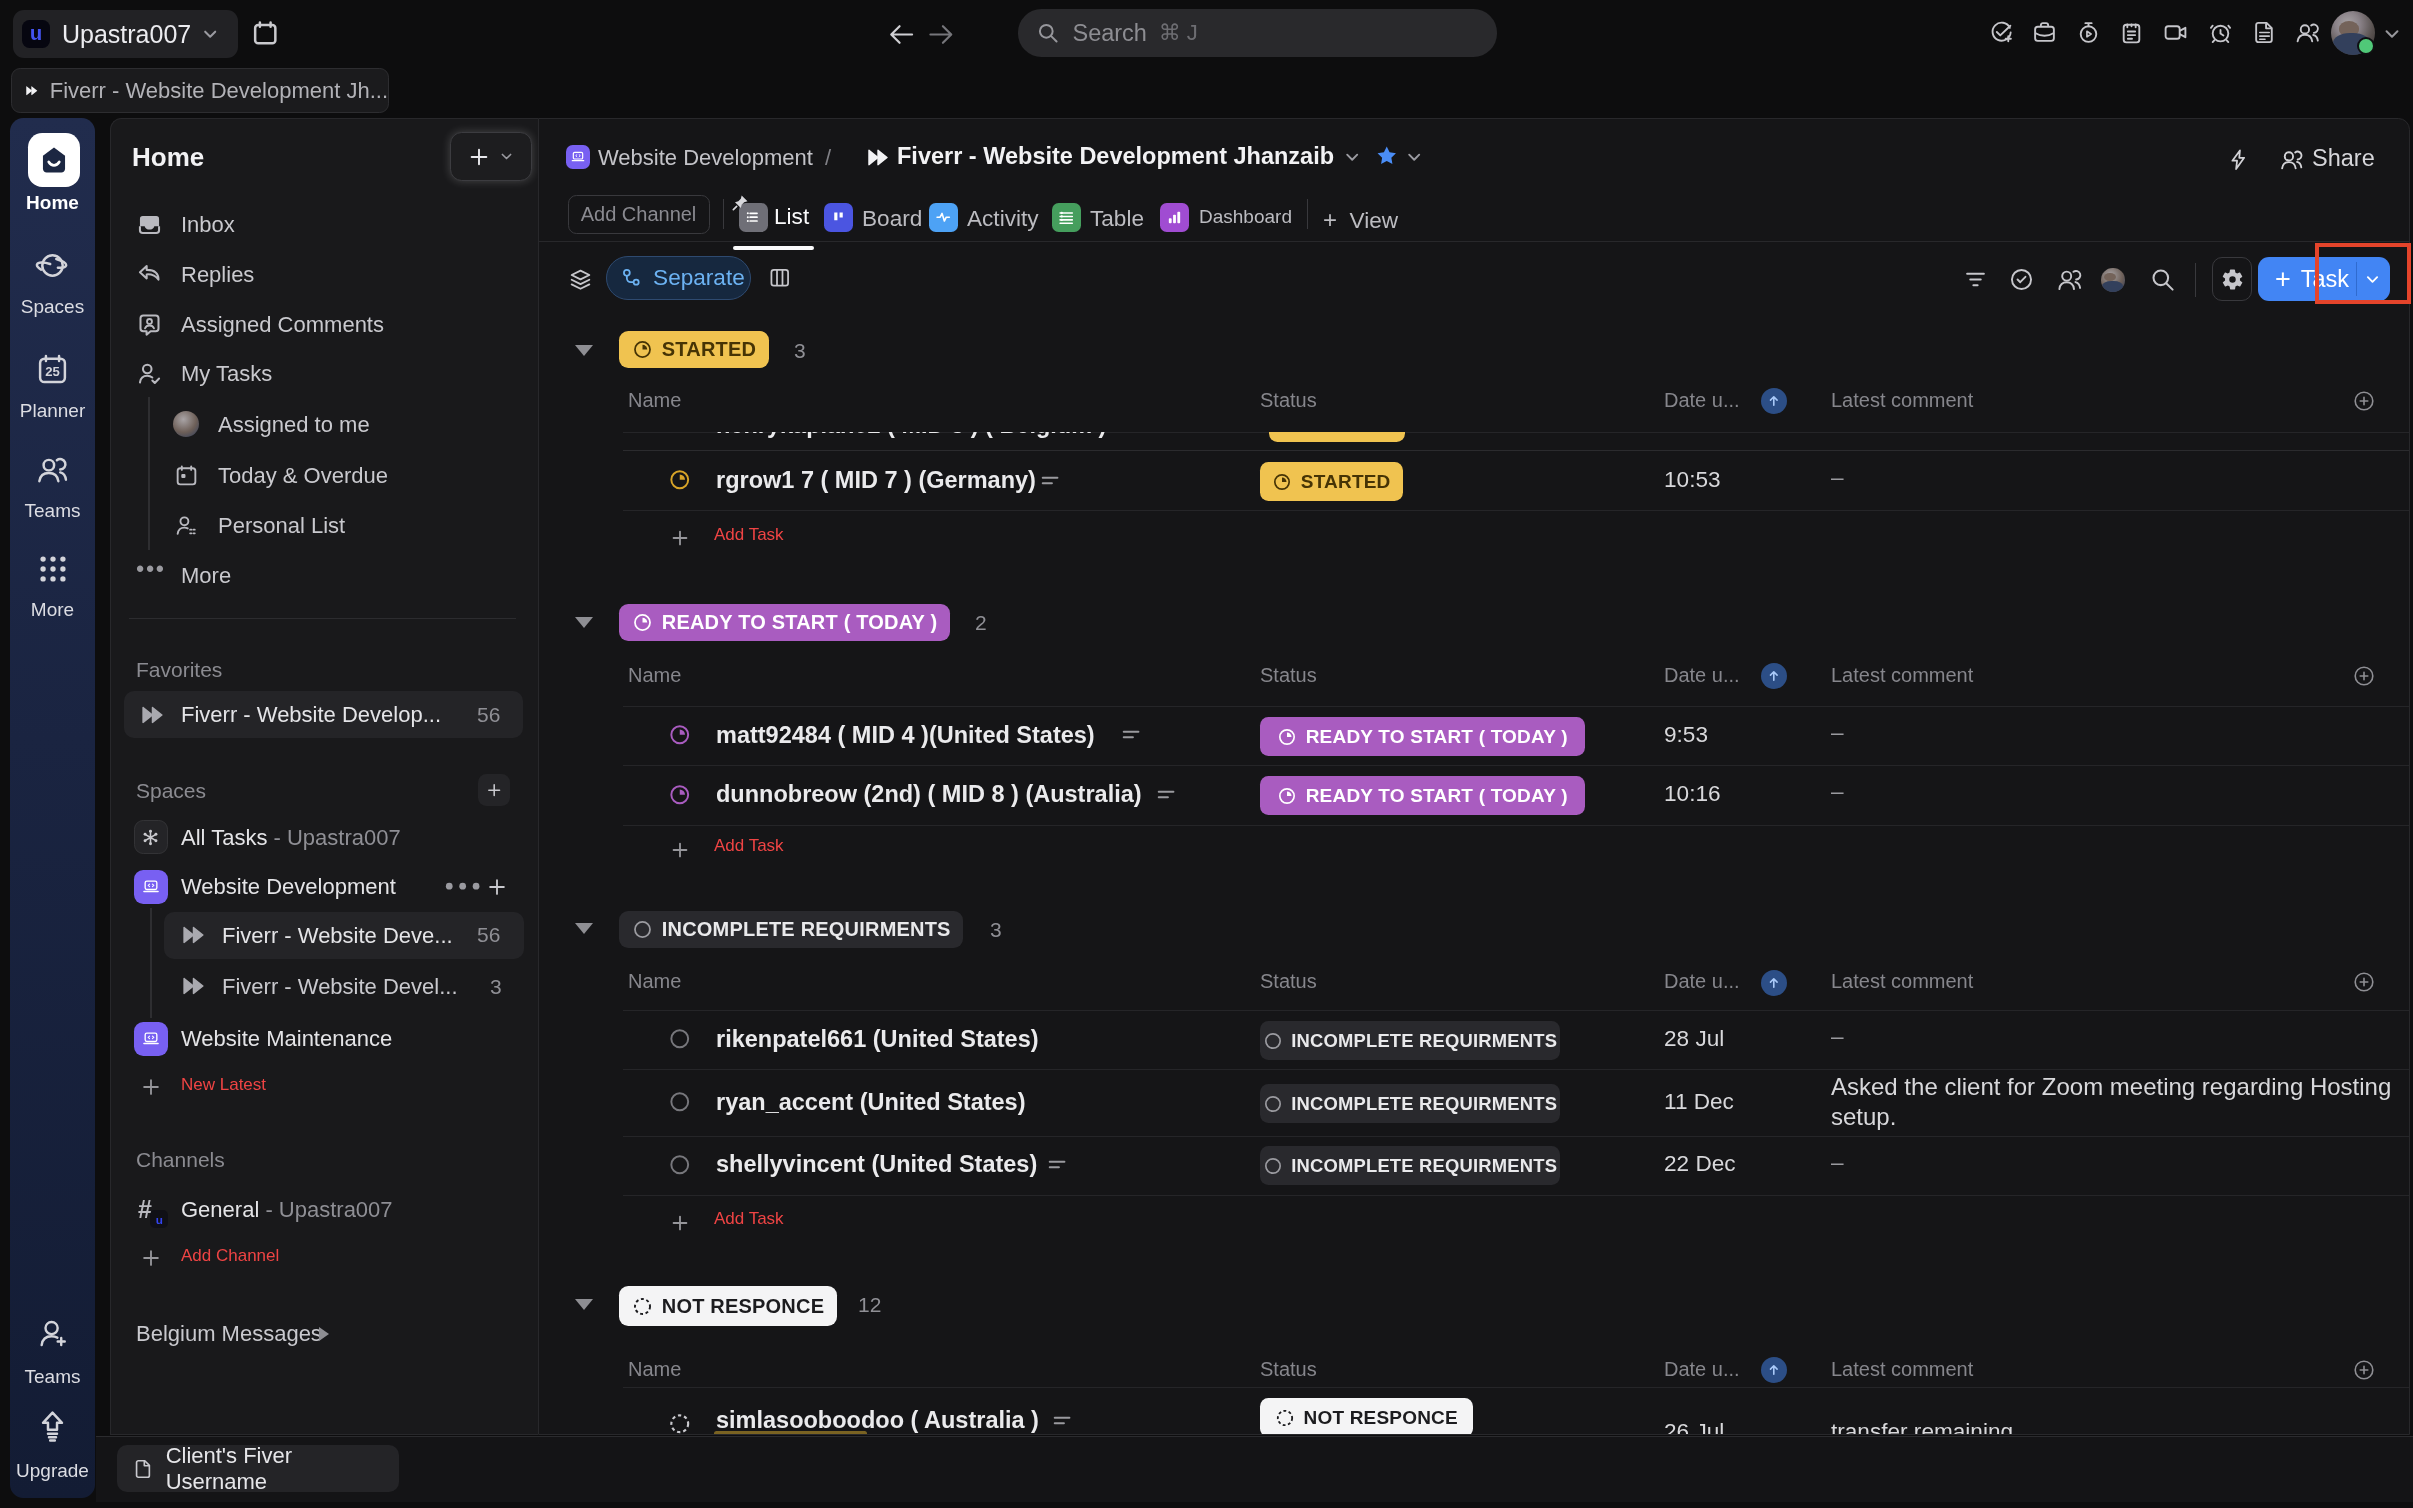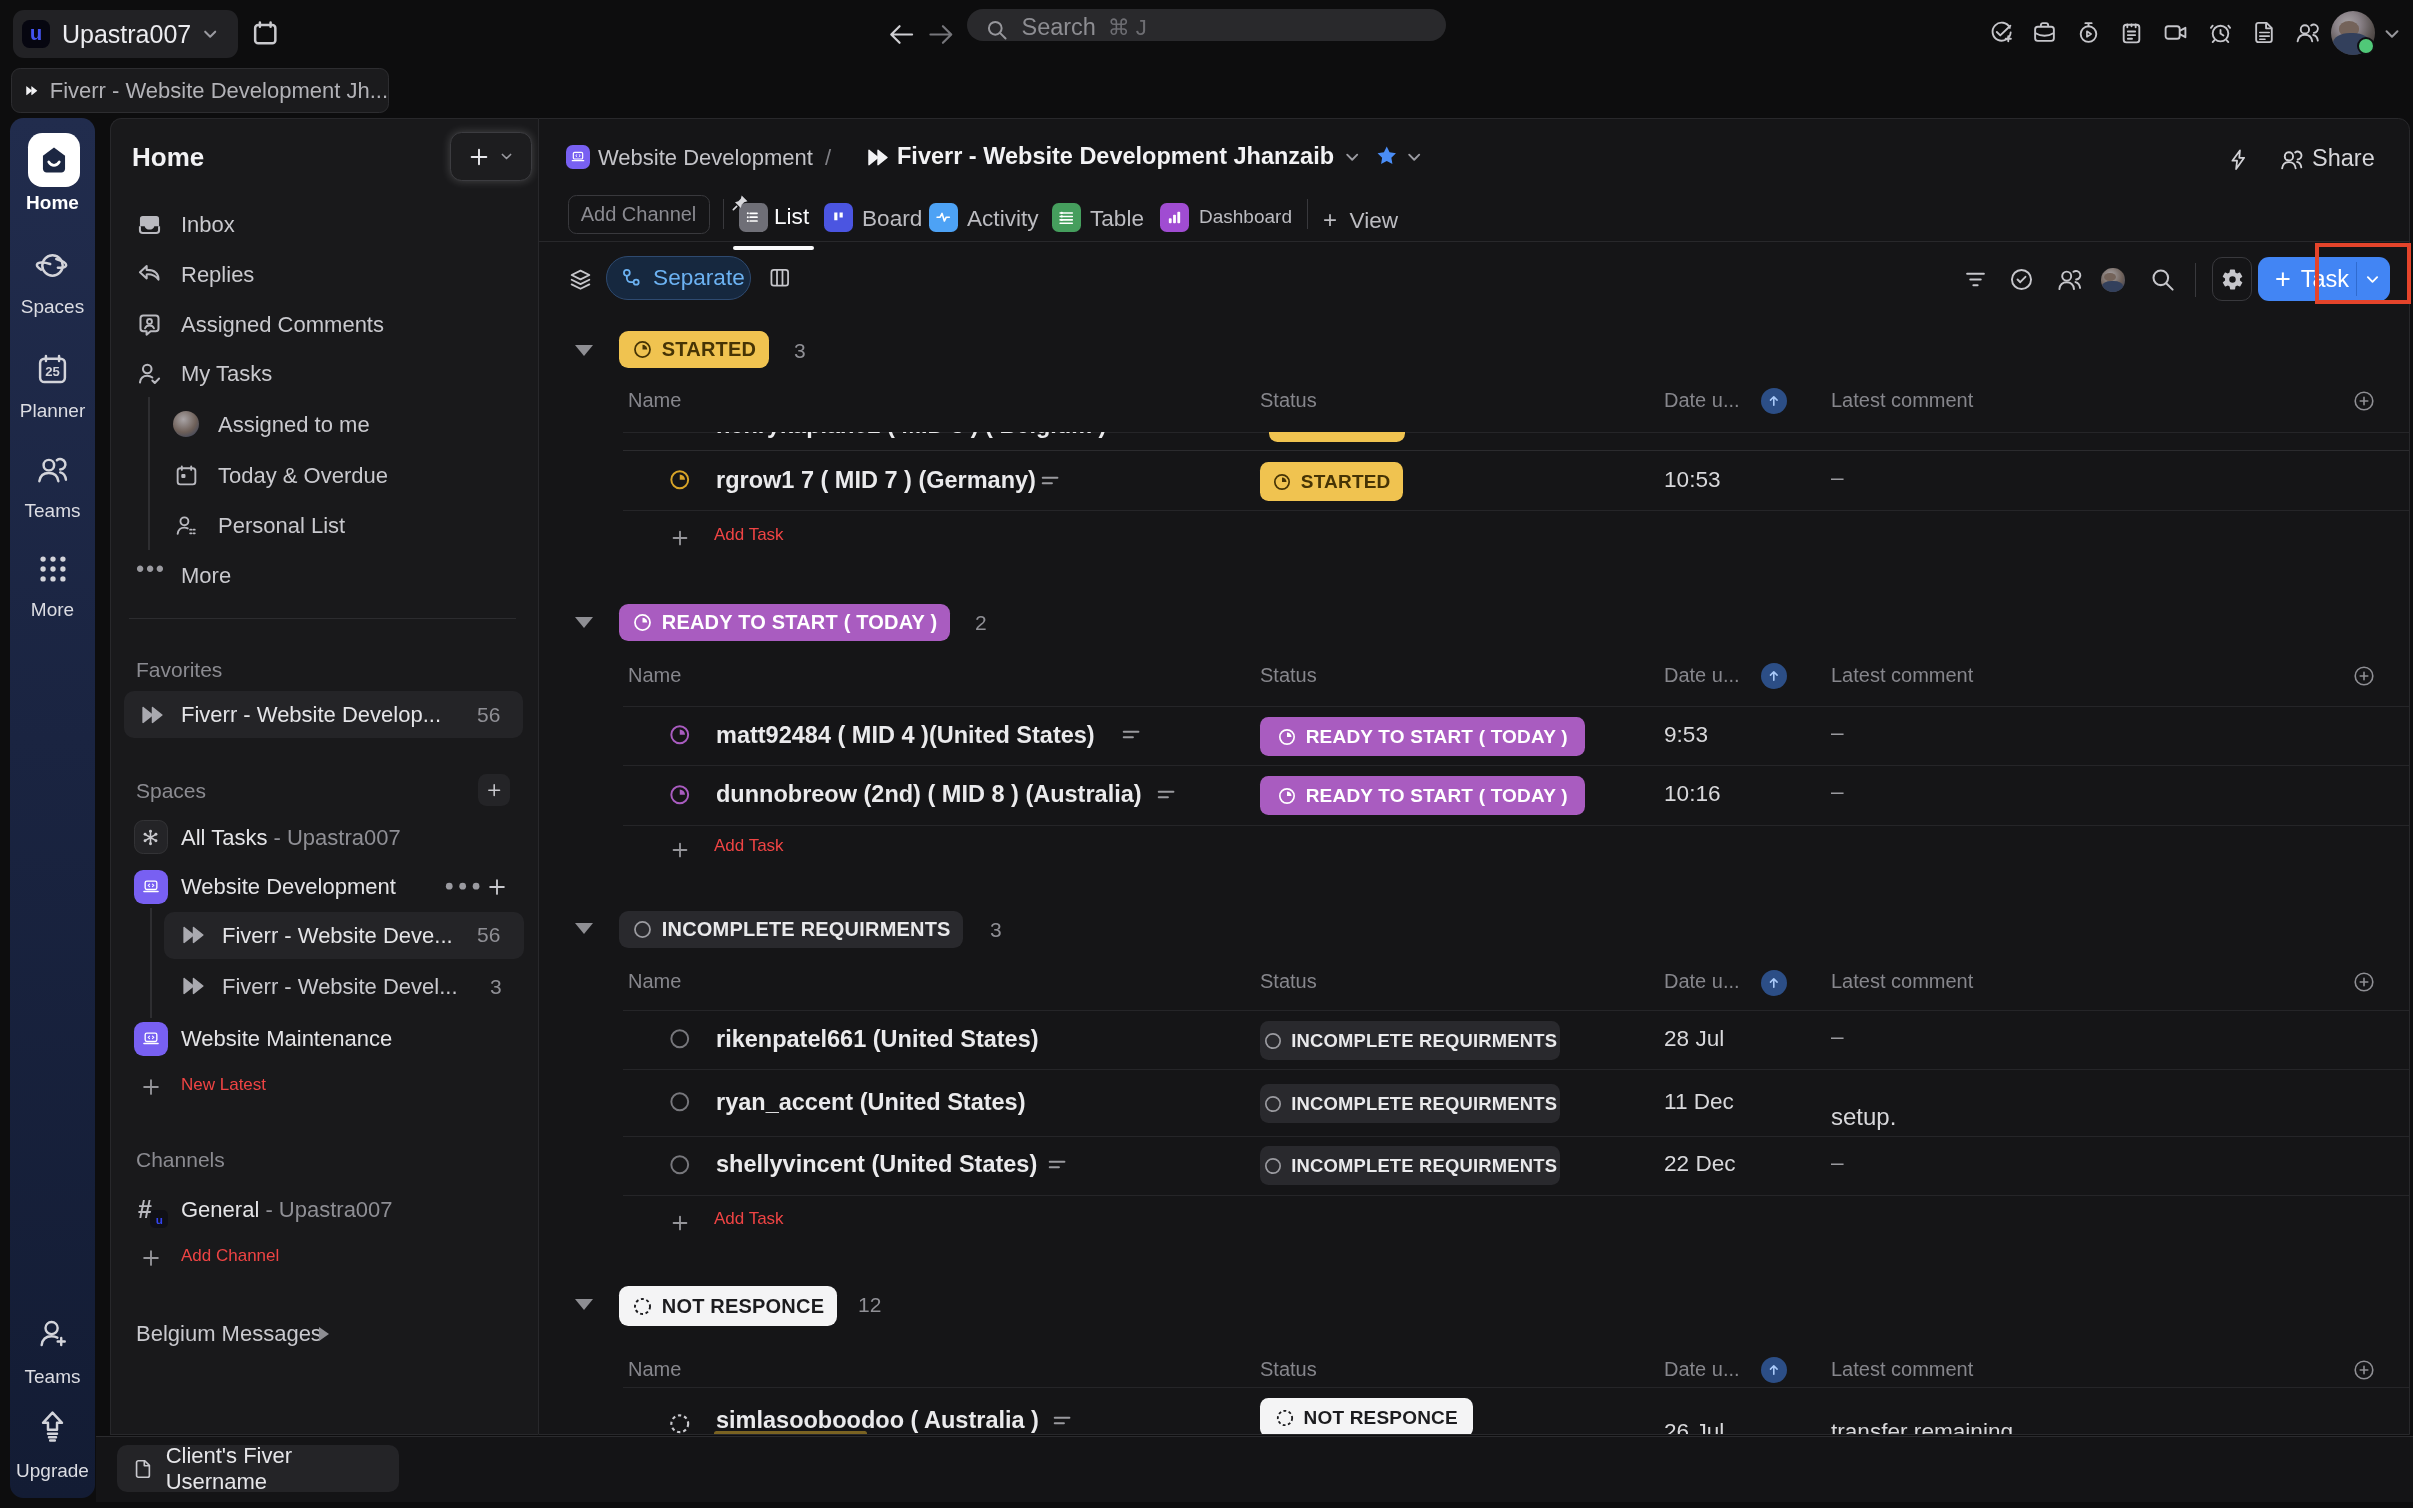--- a/index.html
+++ b/index.html
@@ -36,21 +36,21 @@
     <path d="M7.5 3v3.6M16.5 3v3.6" stroke="#c9c9cd" stroke-width="2.1" stroke-linecap="round"></path>
   </svg>
 
 <svg class="abs ic" width="28.5" height="25" viewBox="0 0 34 30" style="left:887px;top:22px">
     <path d="M30 15H6M15 5L5 15l10 10" stroke="#cfcfd3" stroke-width="2.6" fill="none" stroke-linecap="round" stroke-linejoin="round"></path>
   </svg>
 <svg class="abs ic" width="28.5" height="25" viewBox="0 0 34 30" style="left:927px;top:22px">
     <path d="M4 15h24M19 5l10 10-10 10" stroke="#76767b" stroke-width="2.6" fill="none" stroke-linecap="round" stroke-linejoin="round"></path>
   </svg>
 
-<div class="abs" style="left:967px;top:9.2px;width:479px;height:32px;border-radius:23.5px;background:#29292c;display:flex;align-items:flex-end">
+<div class="abs" style="left:1018px;top:9.2px;width:479px;height:48px;border-radius:23.5px;background:#29292c;display:flex;align-items:center">
   <svg class="ic" width="23.5" height="23.5" viewBox="0 0 24 24" style="margin-left:18.4px">
       <circle cx="10.5" cy="10.5" r="6.5" stroke="#97979c" stroke-width="2" fill="none"></circle>
       <path d="M15.5 15.5L21 21" stroke="#97979c" stroke-width="2" stroke-linecap="round"></path>
     </svg>
   <span style="color:#8d8d92;font-size:23.5px;margin-left:12.6px">Search</span>
   <span style="color:#6d6d72;font-size:22px;margin-left:11.7px">⌘ J</span>
 </div>
 
 <svg class="abs ic" width="25" height="25" viewBox="0 0 24 24" style="left:1989px;top:20px">
     <path d="M20 7.5A8.7 8.7 0 1 0 20.8 12" stroke="#c6c6cb" stroke-width="1.8" fill="none" stroke-linecap="round"></path>
@@ -579,20 +579,21 @@
   <div class="hline" style="left:84px;top:950px;width:1788px"></div>
   <svg class="abs ic" width="23.5" height="23.5" viewBox="0 0 24 24" style="left:129px;top:971px">
       <circle cx="12" cy="12" r="8.6" stroke="#77777c" stroke-width="2" fill="none"></circle>
     </svg>
   <div class="tname" style="left:177px;top:970px">ryan_accent (United States)</div>
   <div class="spill" style="left:721px;top:965px;width:300px;background:#29292d;color:#e9e9eb;font-size:18.4px">
     <svg class="ic" width="20" height="20" viewBox="0 0 24 24" style="margin-right:8.4px">
         <circle cx="12" cy="12" r="8.6" stroke="#9b9ba0" stroke-width="2" fill="none"></circle>
       </svg>INCOMPLETE REQUIRMENTS</div>
   <div class="tdate" style="left:1125px;top:970px">11 Dec</div>
+  <div class="tdate nw" style="left:1292px;top:954px;font-size:24px">Asked the client for Zoom meeting regarding Hosting</div>
   <div class="tdate" style="left:1292px;top:984px;font-size:24px">setup.</div>
   <div class="hline" style="left:84px;top:1017px;width:1788px"></div>
   <svg class="abs ic" width="23.5" height="23.5" viewBox="0 0 24 24" style="left:129px;top:1034px">
       <circle cx="12" cy="12" r="8.6" stroke="#77777c" stroke-width="2" fill="none"></circle>
     </svg>
   <div class="tname" style="left:177px;top:1032px">shellyvincent (United States)</div>
   <svg class="abs ic" width="22" height="17" viewBox="0 0 24 18" style="left:508px;top:1038px">
       <path d="M3 5h16M3 11h10" stroke="#9a9a9f" stroke-width="2.2" stroke-linecap="round"></path>
     </svg>
   <div class="spill" style="left:721px;top:1027px;width:300px;background:#29292d;color:#e9e9eb;font-size:18.4px">

